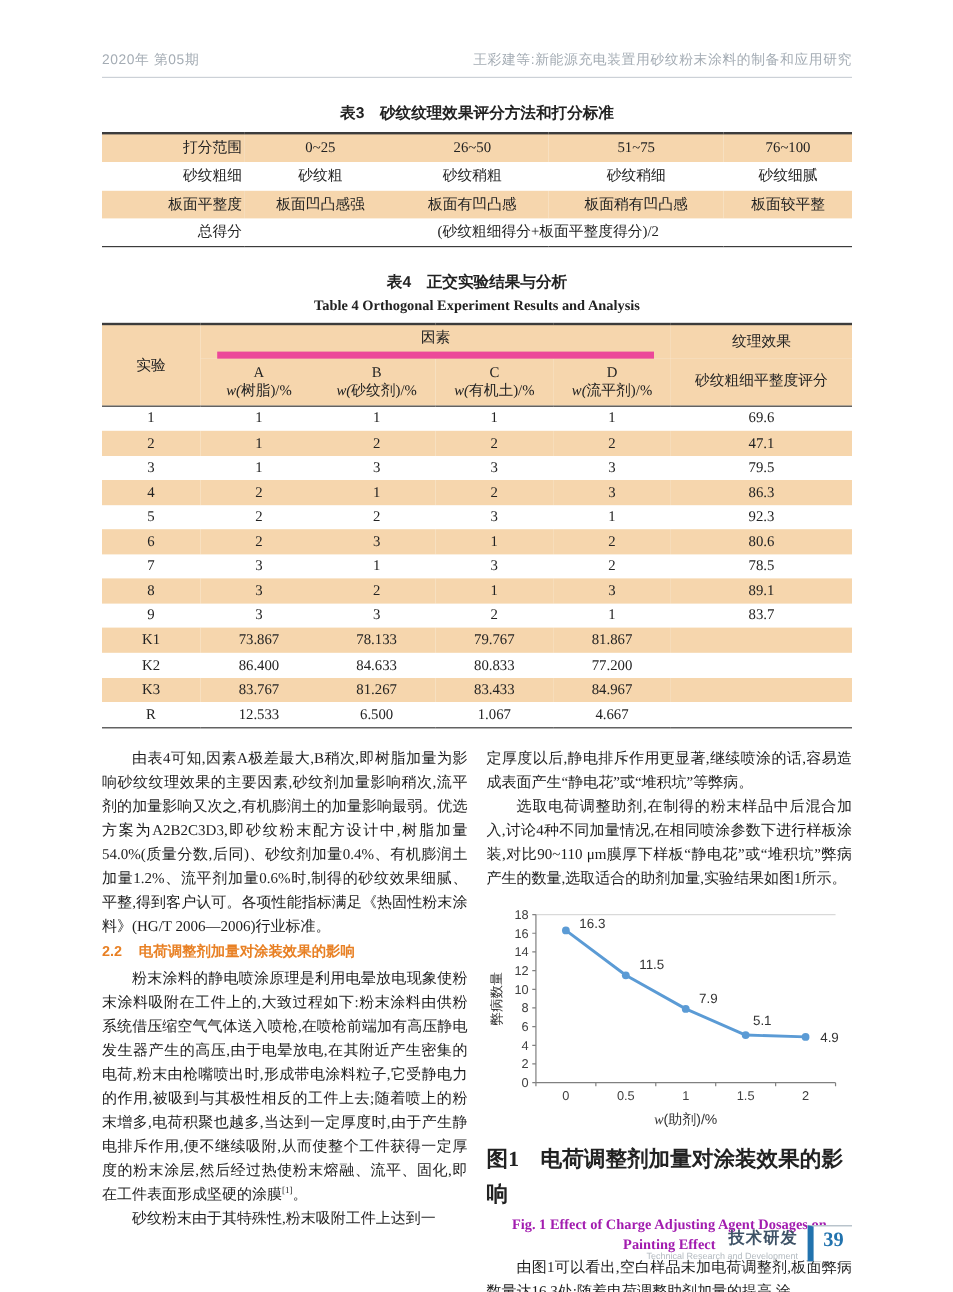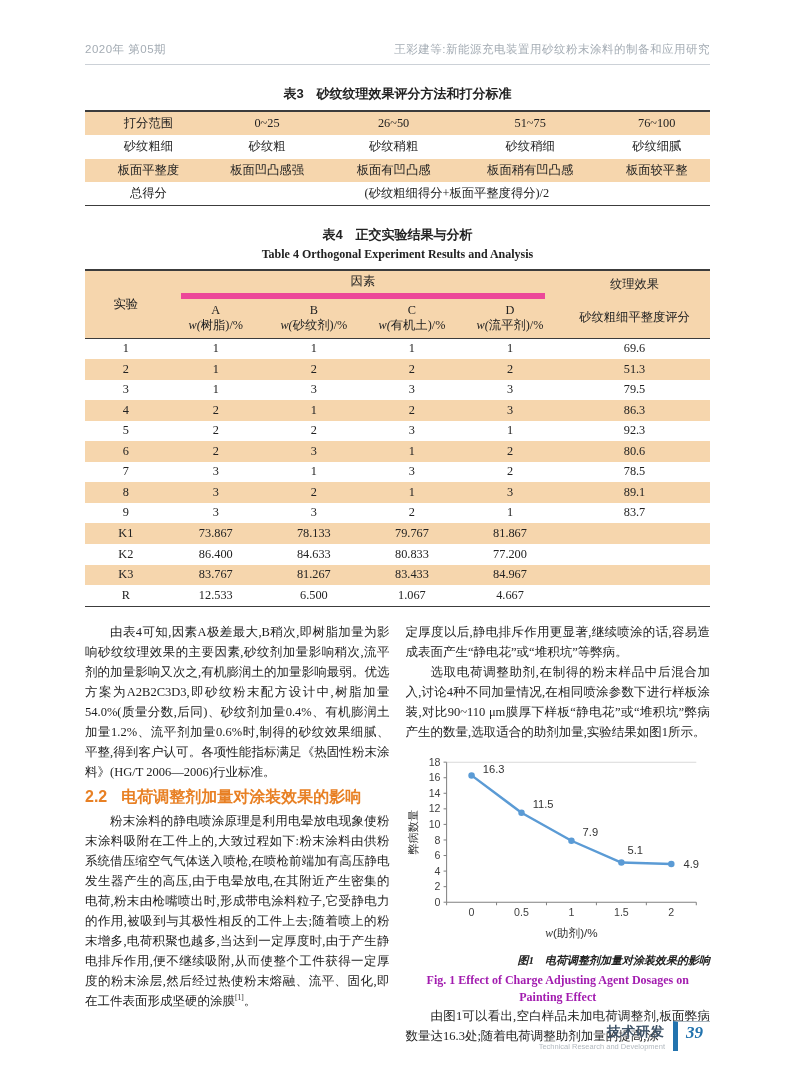--- a/index.html
+++ b/index.html
@@ -16,59 +16,59 @@
   .tbl-title-cn{text-align:center;font-size:13px;font-weight:bold;color:#222;margin-top:20px;}
   .tbl-title-en{text-align:center;font-size:12px;font-weight:bold;color:#222;
     font-family:"Liberation Serif",serif;margin-top:3px;}
 
   table{border-collapse:collapse;width:100%;margin-top:7px;
     font-family:"Liberation Serif",serif;font-size:12.3px;color:#222;}
   table.t3{border-top:2px solid #3c3c3c;border-bottom:1.5px solid #3c3c3c;}
   table.t4{border-top:2px solid #3c3c3c;border-bottom:1.5px solid #3c3c3c;}
   td,th{text-align:center;font-weight:normal;padding:4px 2px;line-height:1.25;}
   tr.band td, tr.band th{background:#f6d6ad;}
-  .t3 td:first-child{text-align:center;padding-left:10px;width:19%;}
+  .t3 td:first-child{text-align:right;padding-left:10px;width:19%;}
   .t4 thead tr th{background:#f6d6ad;}
   .t4 thead{border-bottom:1px solid #3c3c3c;}
   .t4 th.factors{padding:3px 14px 0 14px;}
   .t4 th.factors .factor-label{display:block;border-bottom:6px solid #ec4899;padding-bottom:3px;}
   .t4 td{padding:2.6px 2px;}
   .t4 .col-exp{width:13%;}
   .t4 .col-f{width:15.6%;}
   .t4 .col-score{width:24%;}
   .fl{display:block;}
   .ff{display:block;}
   .ff::first-letter{font-style:italic;}
 
   
   .cols{display:flex;gap:16px;margin-top:15px;}
   .col{flex:1;min-width:0;font-family:"Liberation Serif",serif;
     font-size:12.5px;line-height:1.6;color:#1d1d1d;text-align:justify;}
   .col p{margin:0;}
   .col p.ind{text-indent:2em;}
   sup{font-size:60%;vertical-align:super;}
-  .h22{color:#e88024;font-weight:bold;font-size:16px;margin:2px 0 2px 0;
+  .h22{color:#e88024;font-weight:bold;font-size:12px;margin:2px 0 2px 0;
     font-family:"Liberation Sans",sans-serif;}
   .h22 .num{margin-right:14px;}
 
   
   .chart{width:100%;margin:10px 0 2px 0;}
-  .figcap-cn{text-align:right;font-size:11px;font-weight:bold;color:#222;margin-top:2px;font-style:italic;}
+  .figcap-cn{text-align:left;font-size:18px;font-weight:bold;color:#222;margin-top:2px;}
   .figcap-en{text-align:center;font-size:12px;font-weight:bold;color:#a21caf;
     font-family:"Liberation Serif",serif;margin-top:2px;line-height:1.4;}
   .after-fig{margin-top:16px;}
 
   
   .footer{position:absolute;right:84px;bottom:26px;display:flex;align-items:stretch;}
   .footer .sec{text-align:right;padding-top:2px;margin-left:20px;}
   .footer .sec-cn{font-size:13.5px;font-weight:bold;color:#3e5266;letter-spacing:1px;}
   .footer .sec-en{font-size:7.5px;color:#b3bac0;margin-top:1px;}
   .footer .pagebox{margin-left:8px;border-top:1px solid #a9b6c0;border-left:5px solid #2273ae;
     padding:1px 7px 2px 8px;background:#fff;}
-  .footer .pageno{font-family:"Liberation Serif",serif;font-style:italic;font-weight:bold;
+  .footer .pageno{font-family:"Liberation Serif",serif;font-weight:bold;
     font-size:17px;color:#2273ae;}
 </style>
 </head>
 <body>
 
 <div class="page">
   <div class="content">
 
     <div class="runhead">
       <span>2020年 第05期</span>
@@ -145,21 +145,21 @@
             <td>1</td>
             <td>1</td>
             <td>69.6</td>
           </tr>
           <tr class="band">
             <td>2</td>
             <td>1</td>
             <td>2</td>
             <td>2</td>
             <td>2</td>
-            <td>51.3</td>
+            <td>47.1</td>
           </tr>
           <tr>
             <td>3</td>
             <td>1</td>
             <td>3</td>
             <td>3</td>
             <td>3</td>
             <td>79.5</td>
           </tr>
           <tr class="band">
@@ -245,20 +245,21 @@
         </tbody>
     </table>
 
     <div class="cols">
       <div class="col">
         <p class="ind">由表4可知,因素A极差最大,B稍次,即树脂加量为影响砂纹纹理效果的主要因素,砂纹剂加量影响稍次,流平剂的加量影响又次之,有机膨润土的加量影响最弱。优选方案为A2B2C3D3,即砂纹粉末配方设计中,树脂加量54.0%(质量分数,后同)、砂纹剂加量0.4%、有机膨润土加量1.2%、流平剂加量0.6%时,制得的砂纹效果细腻、平整,得到客户认可。各项性能指标满足《热固性粉末涂料》(HG/T 2006—2006)行业标准。</p>
         <div class="h22">
           <span class="num">2.2</span><span>电荷调整剂加量对涂装效果的影响</span>
         </div>
         <p class="ind"><span>粉末涂料的静电喷涂原理是利用电晕放电现象使粉末涂料吸附在工件上的,大致过程如下:粉末涂料由供粉系统借压缩空气气体送入喷枪,在喷枪前端加有高压静电发生器产生的高压,由于电晕放电,在其附近产生密集的电荷,粉末由枪嘴喷出时,形成带电涂料粒子,它受静电力的作用,被吸到与其极性相反的工件上去;随着喷上的粉末增多,电荷积聚也越多,当达到一定厚度时,由于产生静电排斥作用,便不继续吸附,从而使整个工件获得一定厚度的粉末涂层,然后经过热使粉末熔融、流平、固化,即在工件表面形成坚硬的涂膜</span><sup>[1]</sup><span>。</span></p>
+        <p class="ind">砂纹粉末由于其特殊性,粉末吸附工件上达到一</p>
       </div>
 
       <div class="col">
         <p>定厚度以后,静电排斥作用更显著,继续喷涂的话,容易造成表面产生“静电花”或“堆积坑”等弊病。</p>
         <p class="ind">选取电荷调整助剂,在制得的粉末样品中后混合加入,讨论4种不同加量情况,在相同喷涂参数下进行样板涂装,对比90~110 μm膜厚下样板“静电花”或“堆积坑”弊病产生的数量,选取适合的助剂加量,实验结果如图1所示。</p>
         <div class="chart" id="chart"><svg viewBox="0 0 300 190" width="100%">
               <line x1="40" y1="10" x2="286" y2="10" stroke="#d9d9d9" stroke-width="1"></line>
               <line x1="40" y1="10" x2="40" y2="148" stroke="#808080" stroke-width="1"></line>
               <line x1="40" y1="148" x2="286" y2="148" stroke="#808080" stroke-width="1"></line>
               <line x1="37" y1="148" x2="40" y2="148" stroke="#808080" stroke-width="1"></line>

